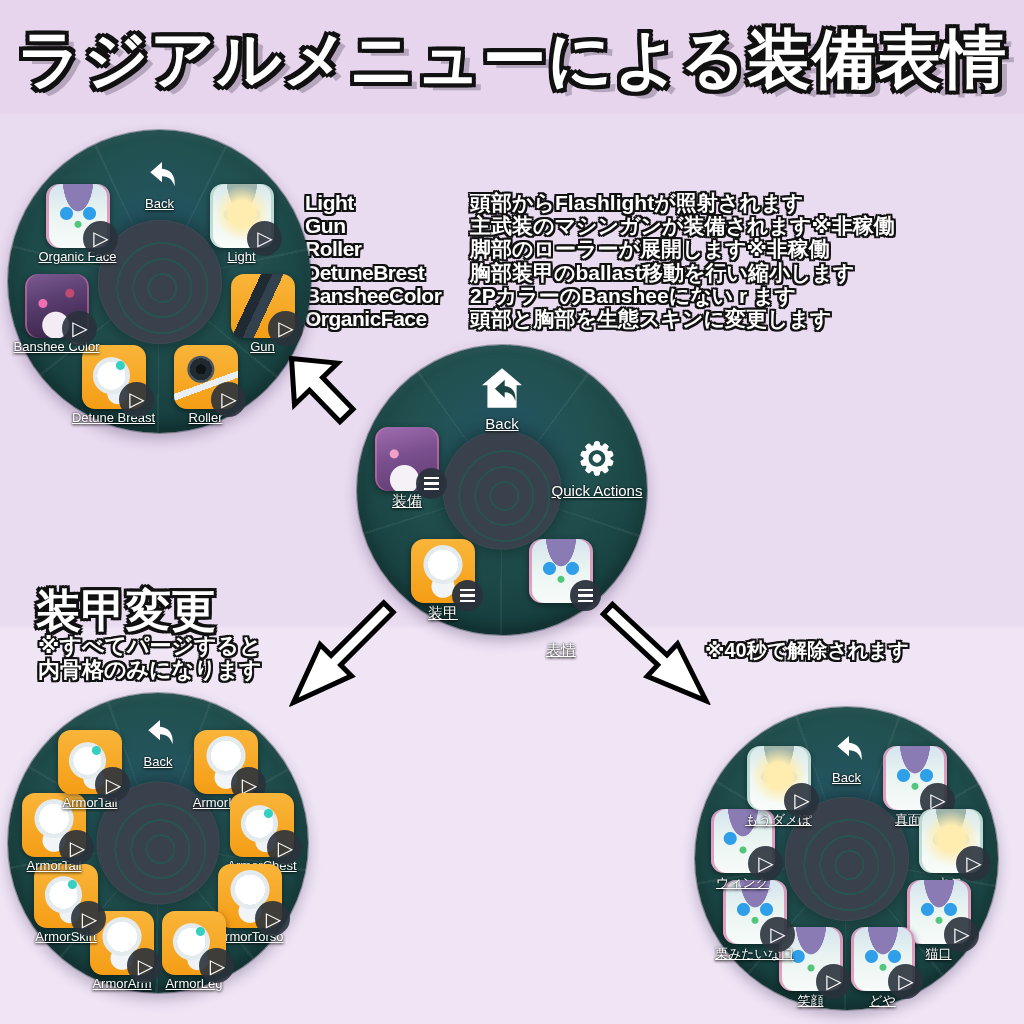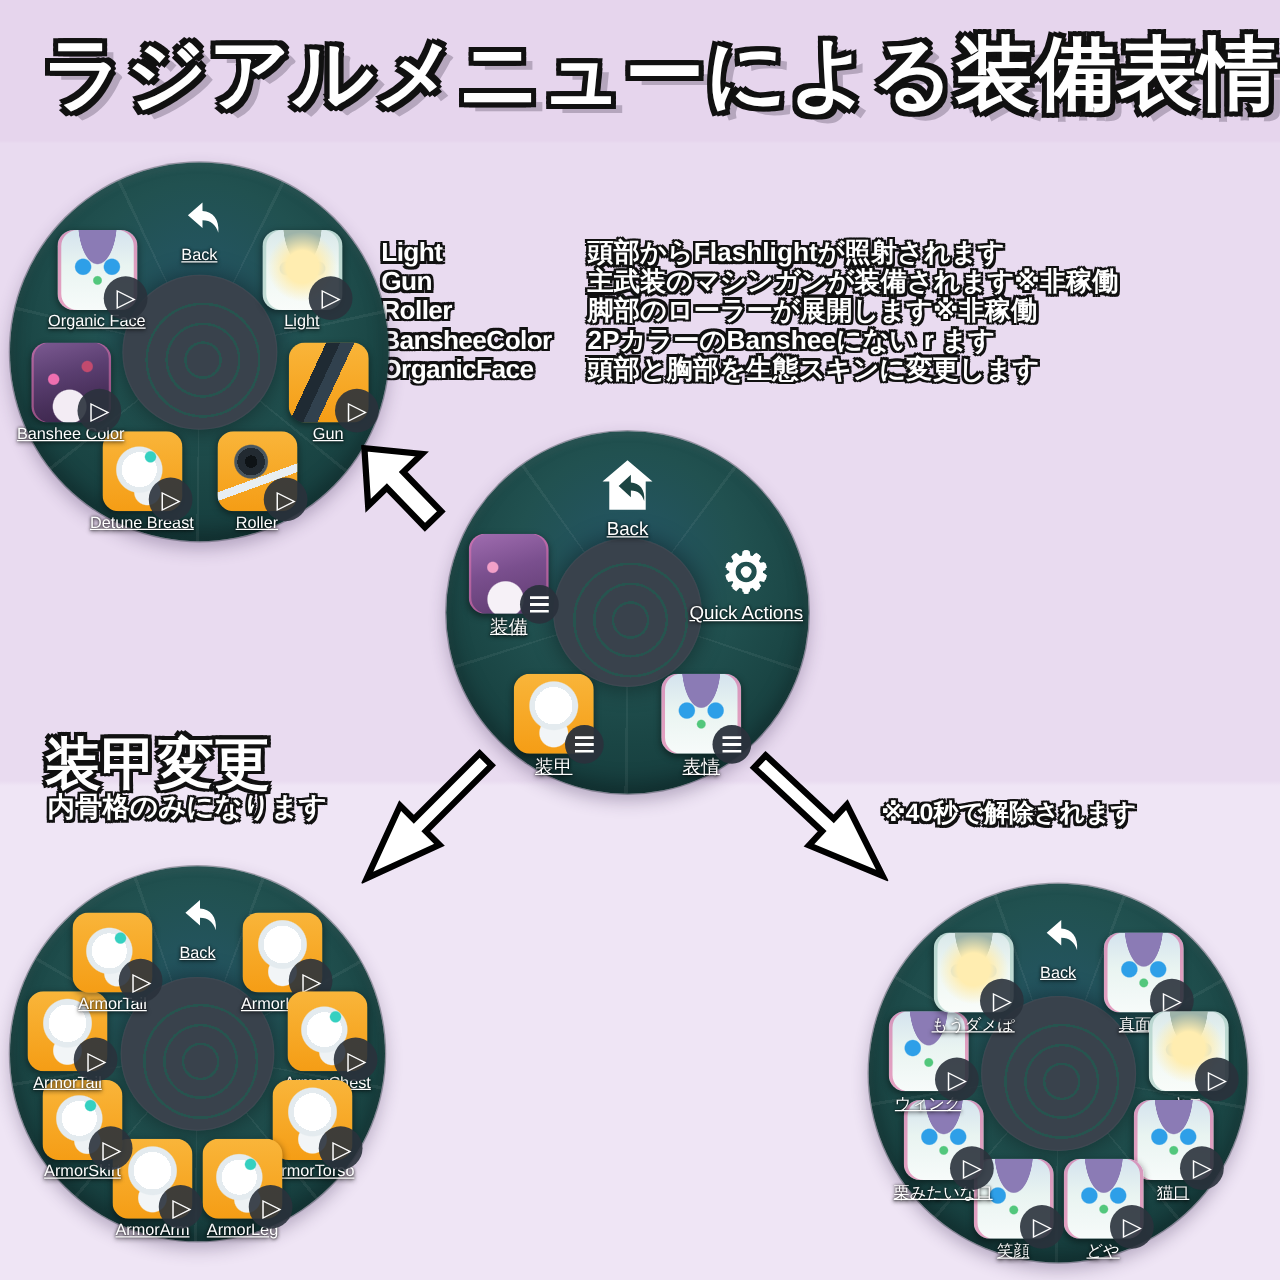--- a/index.html
+++ b/index.html
@@ -12,21 +12,21 @@
   .ol4{color:#fff;font-weight:900;
     text-shadow:-4px -4px 0 #111,0 -4px 0 #111,4px -4px 0 #111,-4px 0 0 #111,4px 0 0 #111,
     -4px 4px 0 #111,0 4px 0 #111,4px 4px 0 #111,-3px 3px 0 #111,3px -3px 0 #111,
     -3px -3px 0 #111,3px 3px 0 #111,9px 7px 0 rgba(140,128,150,.55);}
   .ol3{color:#fff;font-weight:900;
     text-shadow:-3px -3px 0 #111,0 -3px 0 #111,3px -3px 0 #111,-3px 0 0 #111,3px 0 0 #111,
     -3px 3px 0 #111,0 3px 0 #111,3px 3px 0 #111,-2px 2px 0 #111,2px -2px 0 #111;}
   .ol2{color:#fff;font-weight:700;
     text-shadow:-2px -2px 0 #111,0 -2px 0 #111,2px -2px 0 #111,-2px 0 0 #111,2px 0 0 #111,
     -2px 2px 0 #111,0 2px 0 #111,2px 2px 0 #111,-1px 1px 0 #111,1px -1px 0 #111;}
-  .page-title{position:absolute;top:16px;left:0;width:100%;text-align:right;
+  .page-title{position:absolute;top:16px;left:0;width:100%;text-align:center;
     font-size:64px;letter-spacing:1px;white-space:nowrap;}
   
   .equip-head{position:absolute;left:303px;top:136px;font-size:45px;}
   .equip-rows{position:absolute;left:305px;top:191px;width:700px;}
   .equip-row{display:flex;font-size:21px;line-height:23.2px;white-space:nowrap;}
   .equip-row .nm{width:165px;letter-spacing:-.5px;}
   .armor-head{position:absolute;left:36px;top:581px;font-size:45px;}
   .armor-note{position:absolute;left:38px;top:634px;font-size:22px;line-height:24px;white-space:nowrap;}
   .expr-head{position:absolute;left:703px;top:585px;font-size:45px;}
   .expr-note{position:absolute;left:705px;top:637px;font-size:20px;white-space:nowrap;}
@@ -64,21 +64,21 @@
   .p7-0{left:calc(50% - 50px);top:calc(50% - 127px);}
   .p7-1{left:calc(50% + 32px);top:calc(50% - 98px);}
   .p7-2{left:calc(50% + 53px);top:calc(50% - 8px);}
   .p7-3{left:calc(50% - 4px);top:calc(50% + 63px);}
   .p7-4{left:calc(50% - 96px);top:calc(50% + 63px);}
   .p7-5{left:calc(50% - 153px);top:calc(50% - 8px);}
   .p7-6{left:calc(50% - 132px);top:calc(50% - 98px);}
   
   .p5-0{left:calc(50% - 50px);top:calc(50% - 126px);}
   .p5-1{left:calc(50% + 45px);top:calc(50% - 53px);}
-  .p5-2{left:calc(50% + 9px);top:calc(50% + 49px);}
+  .p5-2{left:calc(50% + 9px);top:calc(50% + 49px);gap:37px;}
   .p5-3{left:calc(50% - 109px);top:calc(50% + 49px);}
   .p5-4{left:calc(50% - 145px);top:calc(50% - 63px);}
   
   .p9-0{left:calc(50% - 50px);top:calc(50% - 130px);}
   .p9-1{left:calc(50% + 18px);top:calc(50% - 113px);}
   .p9-2{left:calc(50% + 54px);top:calc(50% - 50px);}
   .p9-3{left:calc(50% + 42px);top:calc(50% + 21px);}
   .p9-4{left:calc(50% - 14px);top:calc(50% + 68px);}
   .p9-5{left:calc(50% - 86px);top:calc(50% + 68px);}
   .p9-6{left:calc(50% - 142px);top:calc(50% + 21px);}
@@ -153,31 +153,36 @@
     </div>
     <div class="equip-row">
       <span class="nm ol2">Gun</span>
       <span class="ol2">主武装のマシンガンが装備されます※非稼働</span>
     </div>
     <div class="equip-row">
       <span class="nm ol2">Roller</span>
       <span class="ol2">脚部のローラーが展開します※非稼働</span>
     </div>
     <div class="equip-row">
+      <span class="nm ol2">DetuneBrest</span>
+      <span class="ol2">胸部装甲のballast移動を行い縮小します</span>
+    </div>
+    <div class="equip-row">
       <span class="nm ol2">BansheeColor</span>
       <span class="ol2">2PカラーのBansheeにない r ます</span>
     </div>
     <div class="equip-row">
       <span class="nm ol2">OrganicFace</span>
       <span class="ol2">頭部と胸部を生態スキンに変更します</span>
     </div>
   </div>
 
   <div class="armor-head ol3">装甲変更</div>
   <div class="armor-note">
+    <div class="ol2">※すべてパージすると</div>
     <div class="ol2">内骨格のみになります</div>
   </div>
 
   <div class="expr-note ol2">※40秒で解除されます</div>
 
   <div class="wheel seg7" id="wheel-equipment">
     <div class="hub"></div>
 
     <div class="witem p7-0">
       <svg class="backsvg" viewBox="0 0 24 24">

